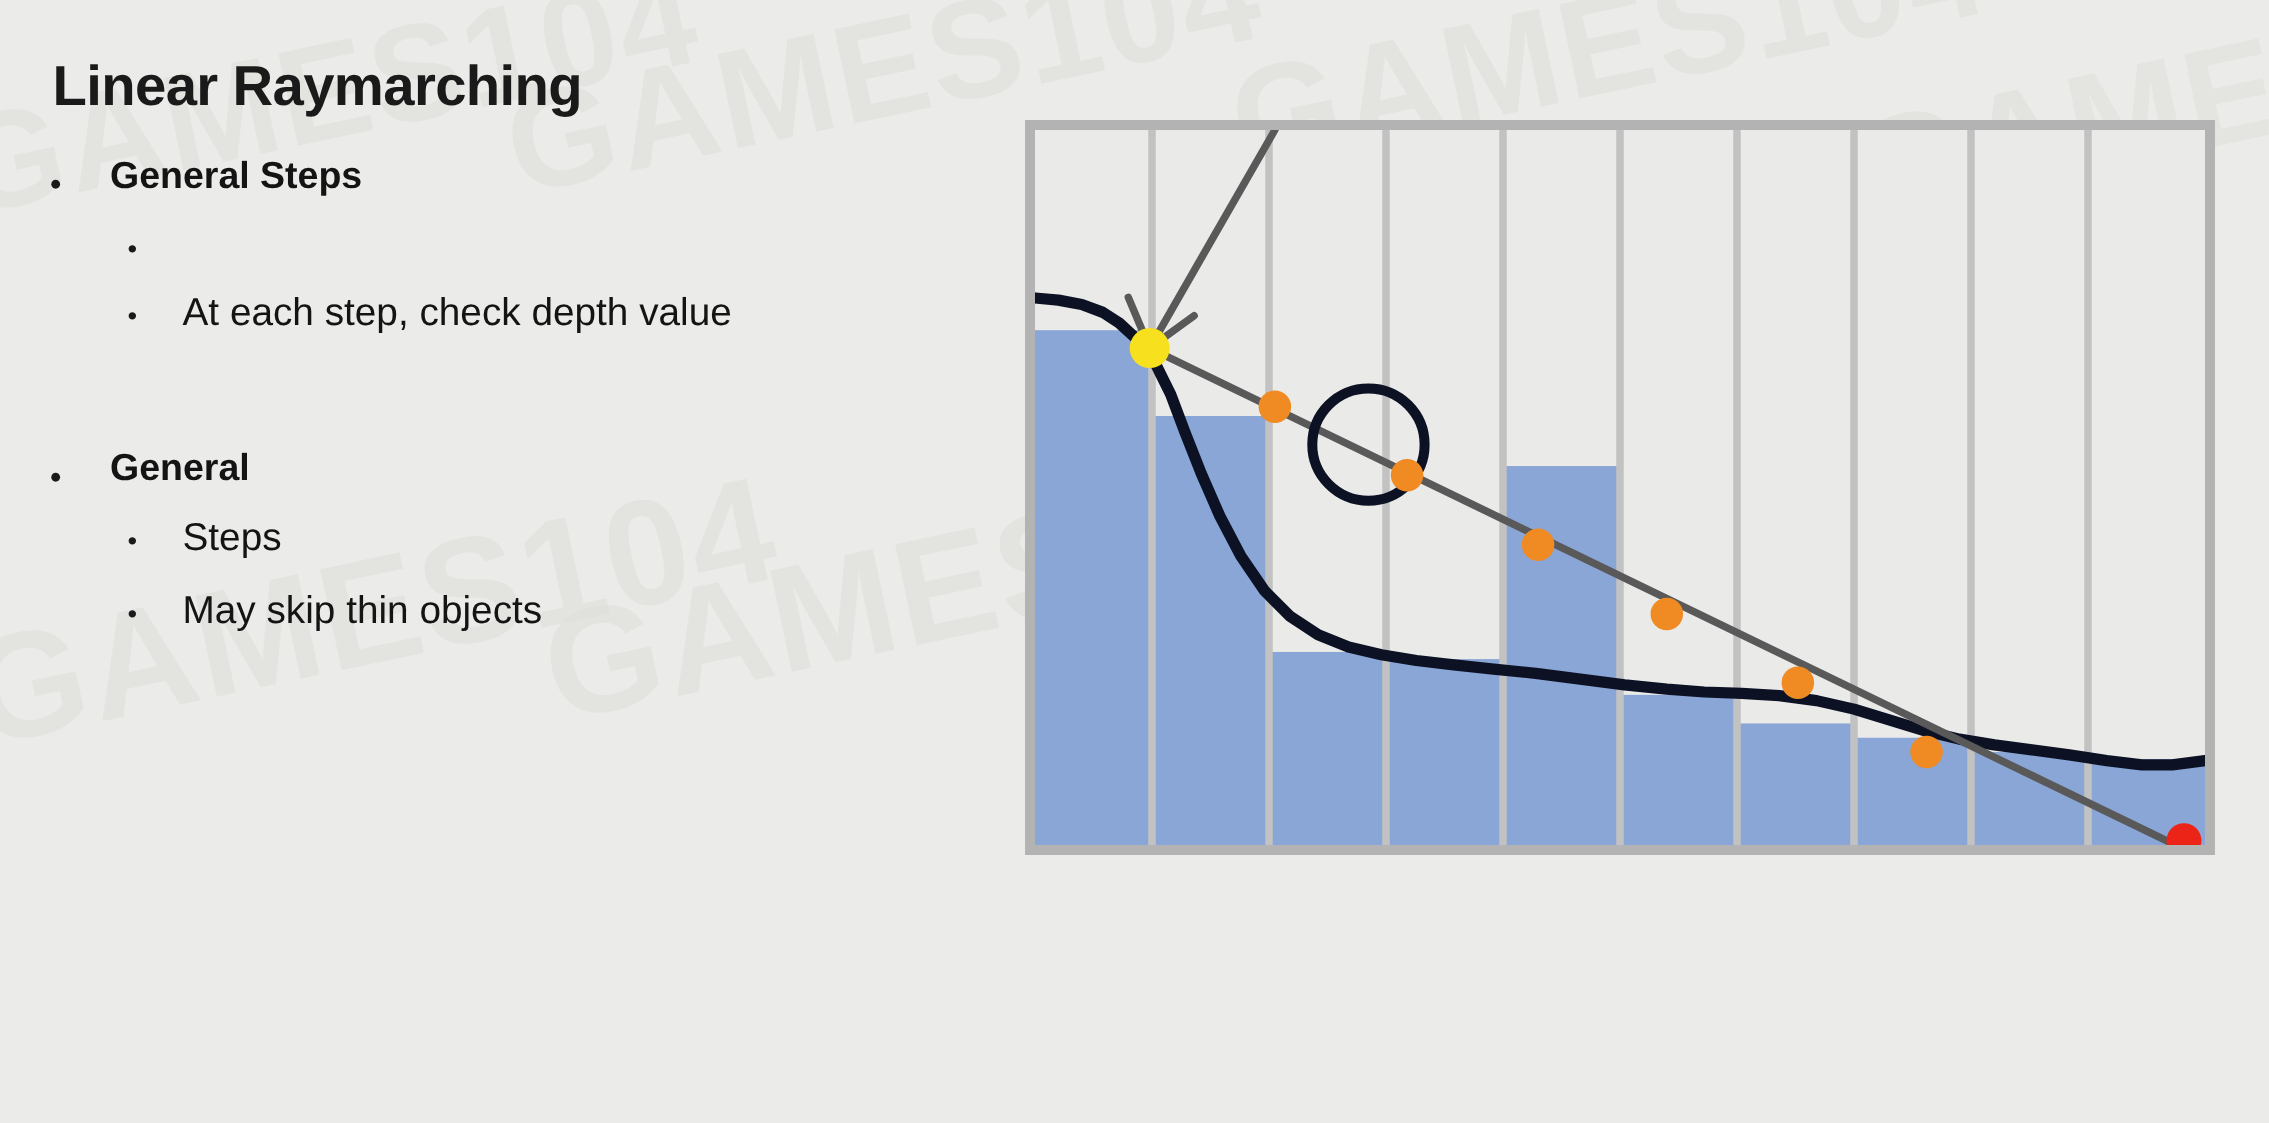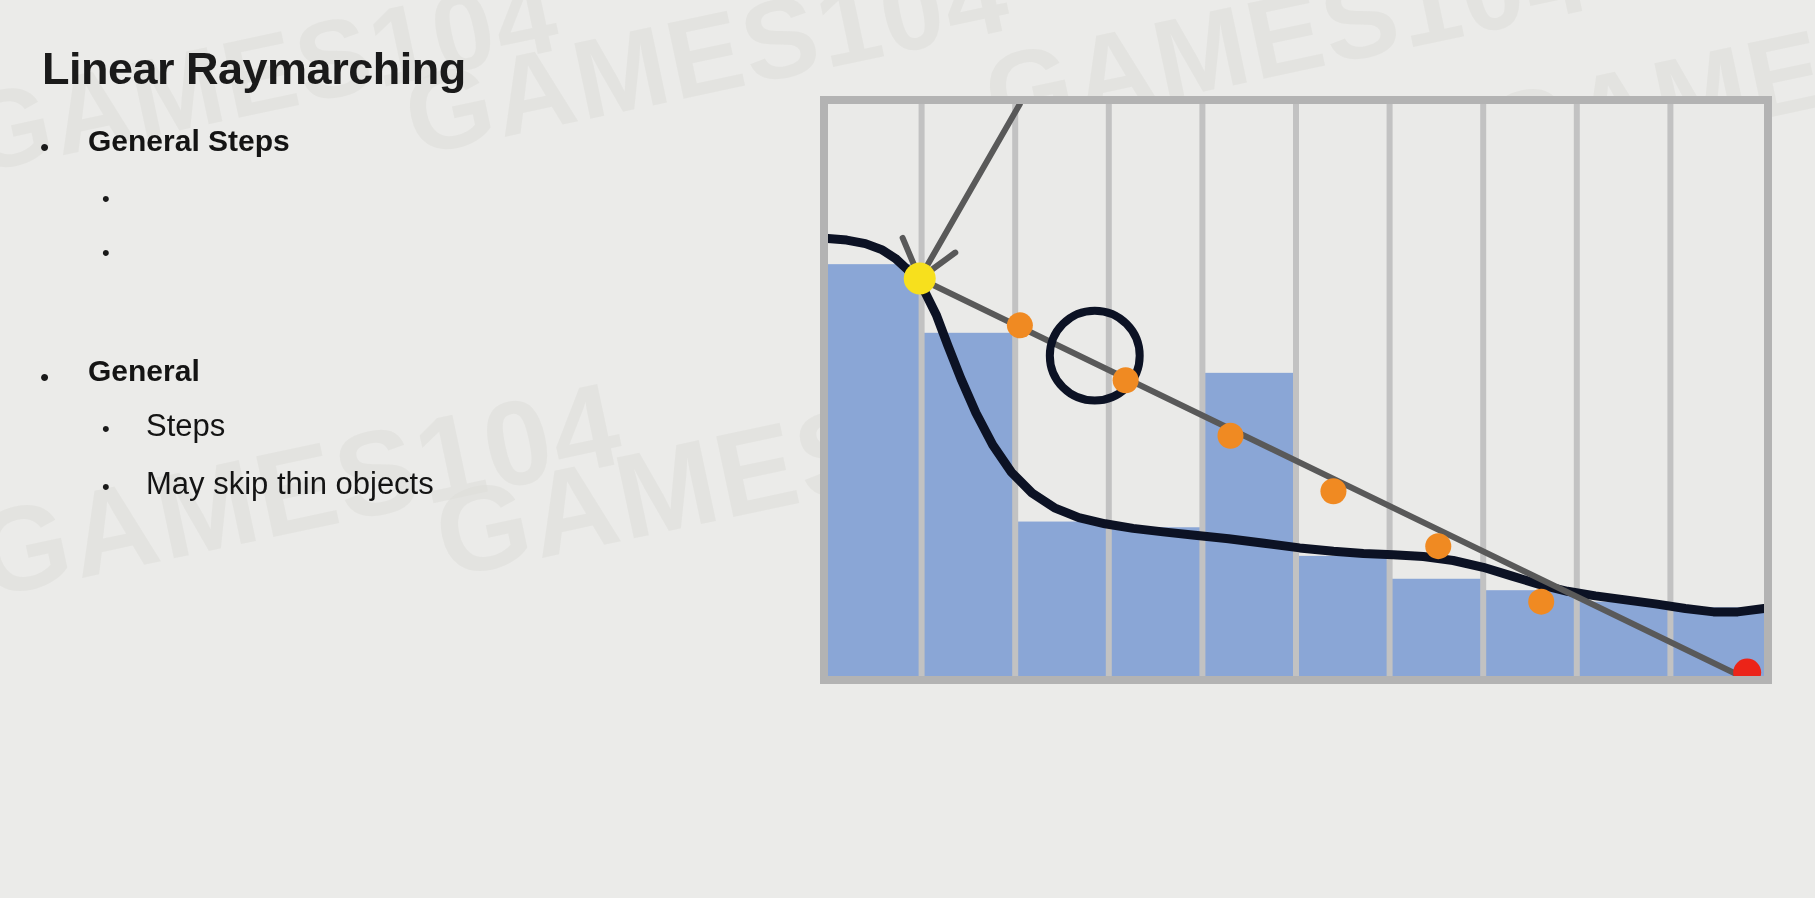--- a/index.html
+++ b/index.html
@@ -139,20 +139,21 @@
       <span class="bullet-glyph">•</span>
       <span class="bullet-text">General Steps</span>
     </div>
 
     <div class="bullet-row level-2">
       <span class="bullet-glyph">•</span>
     </div>
 
     <div class="bullet-row level-2">
       <span class="bullet-glyph">•</span>
+      <span class="bullet-text">At each step, check depth value</span>
     </div>
 
     <div class="group-gap"></div>
 
     <div class="bullet-row level-1">
       <span class="bullet-glyph">•</span>
       <span class="bullet-text">General</span>
     </div>
 
     <div class="bullet-row level-2">

